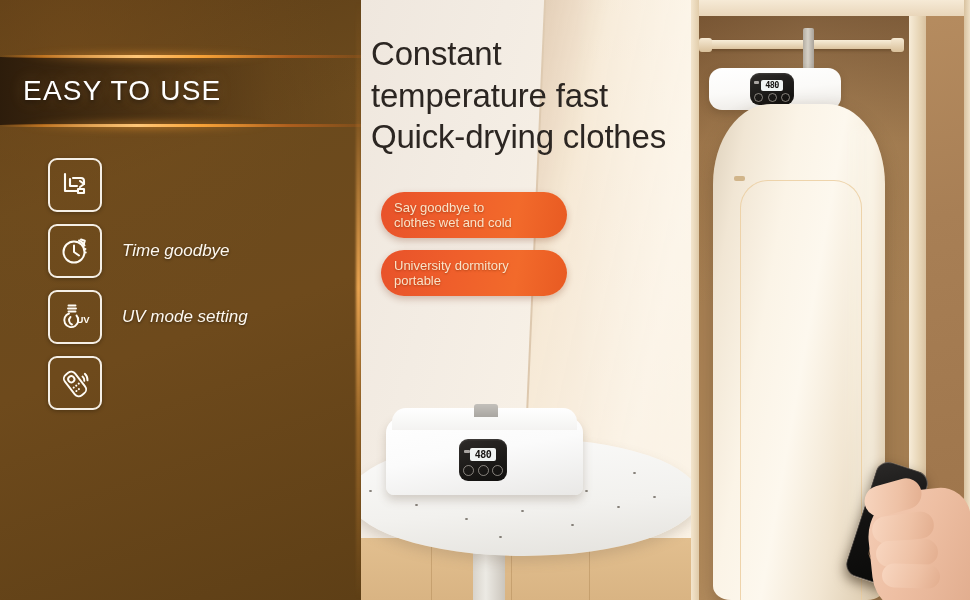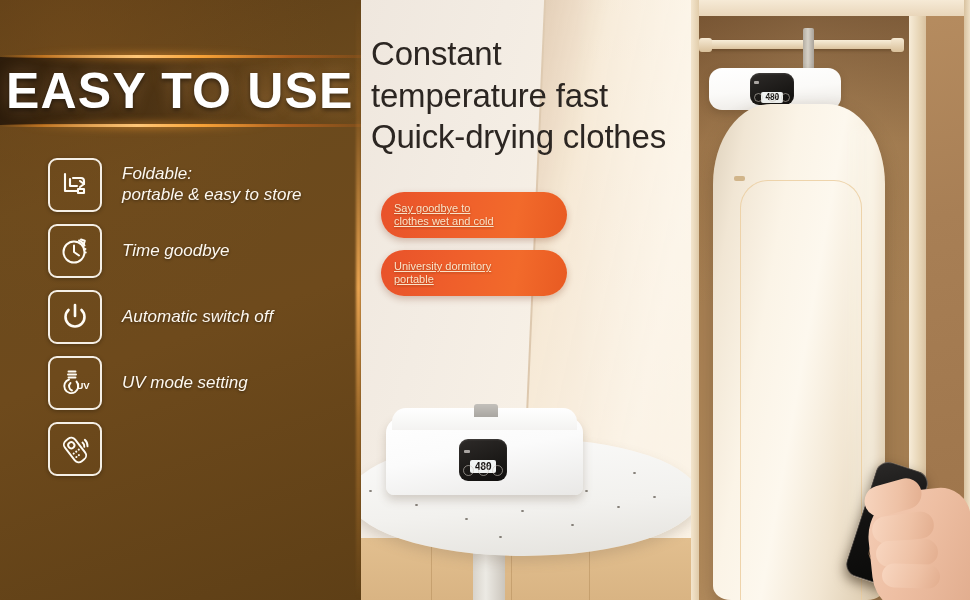--- a/index.html
+++ b/index.html
@@ -69,24 +69,24 @@
   .title-band .glow-bot { bottom:-2px; }
   .title-band .glow-top::after,
   .title-band .glow-bot::after{
     content:""; position:absolute; left:0; top:-4px;
     width:361px; height:11px;
     background:radial-gradient(ellipse 50% 100% at 40% 50%, rgba(255,160,50,0.45), rgba(255,140,30,0) 70%);
     filter:blur(3px);
   }
 
   .title-text {
-    margin-left:6px;
+    margin-left:23px;
     color:#ffffff;
-    font-size:50px;
-    font-weight:bold;
+    font-size:28px;
+    font-weight:normal;
     letter-spacing:1.2px;
     text-shadow:0 2px 5px rgba(0,0,0,0.55), 0 0 16px rgba(255,190,120,0.30);
     white-space:nowrap;
   }
 
   
   .feature-list {
     position:absolute;
     left:48px; top:162px;
     width:300px;
@@ -169,26 +169,25 @@
     width:186px;
     min-height:46px;
     border-radius:24px;
     background:linear-gradient(100deg,#e8522a 0%, #ef5f2b 40%, #f26a2b 72%, #e85a22 100%);
     box-shadow:0 3px 7px rgba(120,50,20,0.28);
     display:flex; align-items:center;
     padding:5px 10px 5px 13px;
   }
   .badge-text {
     color:#fbe3c8;
-    font-size:11px;
+    font-size:13px;
     font-weight:500;
     line-height:1.18;
     white-space:pre-line;
     text-shadow:0 1px 2px rgba(130,45,10,0.55);
-    text-decoration:underline;
   }
   .badge:nth-child(3) { padding-left:22px; }
 
   
   .table-top{
     position:absolute;
     left:-12px; bottom:44px;
     width:350px; height:118px;
     border-radius:50%;
     background:linear-gradient(175deg,#fbfbfa 0%,#f2f1ee 58%,#e3e1dc 100%);
@@ -250,21 +249,21 @@
     position:absolute;
     width:48px; height:42px;
     border-radius:9px;
     background:linear-gradient(160deg,#2e2b29,#1b1917 60%,#100f0e);
     box-shadow:inset 0 1px 2px rgba(255,255,255,0.12);
     padding-top:5px;
   }
   .device-folded .ctrl-panel{ left:73px; top:22px; }
 
   .ctrl-readout{
-    margin:16px auto;
+    margin:4px auto;
     width:26px; height:13px;
     border-radius:2px;
     background:#f1f4f3;
     color:#14110f;
     font-family:"DejaVu Sans Mono", monospace;
     font-size:10px;
     font-weight:bold;
     line-height:13px;
     text-align:center;
     letter-spacing:-0.6px;
@@ -447,47 +446,36 @@
       <div class="feature-row">
         <div class="feat-icon">
           <svg width="32" height="32" viewBox="0 0 32 32" fill="none" stroke="#fffcf5" stroke-width="2.1" stroke-linecap="round" stroke-linejoin="round">
             <path d="M6 5 v17 h13"></path>
             <path d="M11 10 v7 h7"></path>
             <path d="M14 9 h8 a3 3 0 0 1 3 3 v3"></path>
             <path d="M21 12 l4 3 -4 3"></path>
             <path d="M19 20 h6 v4 h-6 z"></path>
           </svg>
         </div>
-        <div class="feat-label">Foldable:
-portable &amp; easy to store</div>
       </div>
 
       <div class="feature-row">
         <div class="feat-icon">
           <svg width="32" height="32" viewBox="0 0 32 32" fill="none" stroke="#fffcf5" stroke-width="2" stroke-linecap="round" stroke-linejoin="round">
             <circle cx="15" cy="17" r="10.5"></circle>
             <path d="M15 10.5 v6.5 l5 3.5"></path>
             <path d="M20 5.5 a11.5 11.5 0 0 1 5.5 5"></path>
             <path d="M22 4.5 l3.8 1.2 -1.1 3.8"></path>
             <circle cx="26.5" cy="14" r="0.9" fill="#fffcf5" stroke="none"></circle>
             <circle cx="26.8" cy="17.5" r="0.9" fill="#fffcf5" stroke="none"></circle>
           </svg>
         </div>
         <div class="feat-label">Time goodbye</div>
       </div>
 
-      <div class="feature-row">
-        <div class="feat-icon">
-          <svg width="32" height="32" viewBox="0 0 32 32" fill="none" stroke="#fffcf5" stroke-width="2.6" stroke-linecap="round">
-            <path d="M9.5 9 a9.5 9.5 0 1 0 13 0"></path>
-            <path d="M16 4 v11"></path>
-          </svg>
-        </div>
-        <div class="feat-label">Automatic switch off</div>
-      </div>
 
       <div class="feature-row">
         <div class="feat-icon">
           <svg width="32" height="32" viewBox="0 0 32 32" fill="none" stroke="#fffcf5" stroke-width="1.9" stroke-linecap="round" stroke-linejoin="round">
             <path d="M9.5 4.5 h7"></path>
               <path d="M9 7.5 h8"></path>
               <path d="M9.5 10.5 h7"></path>
             <path d="M10 12.5 a7 7 0 1 0 7.5 2"></path>
             <path d="M11.5 16 a4.5 4.5 0 0 0 1.5 7.5"></path>
             <text x="17.5" y="22" font-family="Liberation Sans, sans-serif" font-size="9.5" font-weight="bold" fill="#fffcf5" stroke="none">UV</text>

